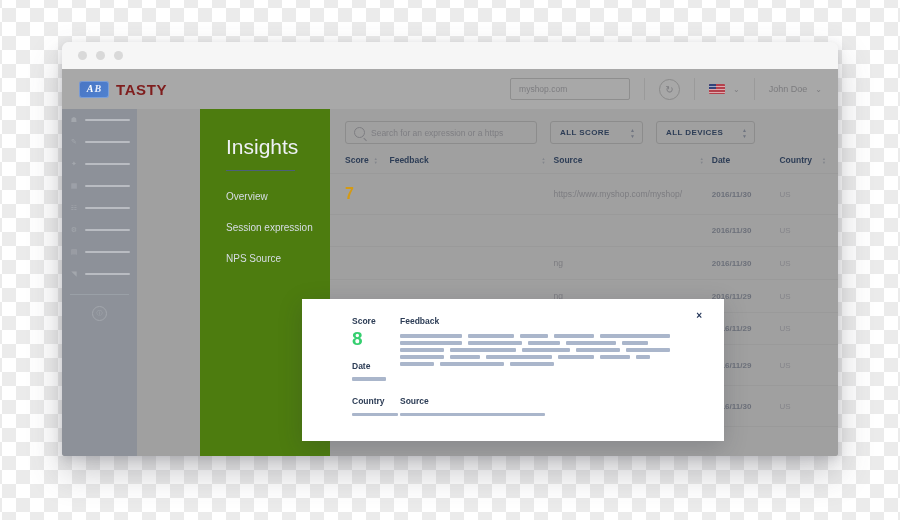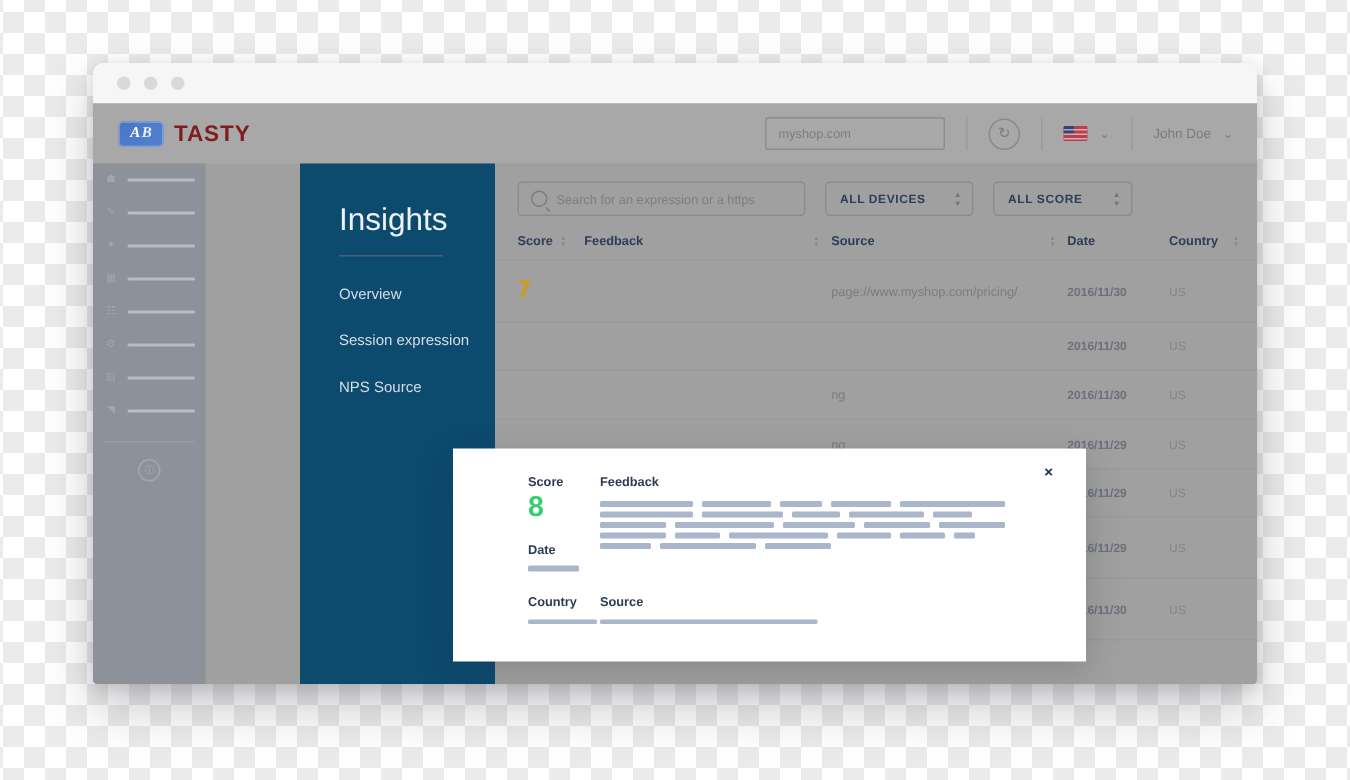--- a/index.html
+++ b/index.html
@@ -64,21 +64,21 @@
   .rail-ico{width:8px;height:8px;color:#a3a7ad;font-size:7px;line-height:8px;display:flex;align-items:center;justify-content:center;}
   .rail-bar{height:2px;background:#b9bcc2;border-radius:1px;width:45px;}
   .rail-div{height:1px;background:#9aa0a7;margin:9px 8px 0 8px;}
   .rail-circle{
     width:13px;height:13px;border-radius:50%;border:1px solid #a3a7ad;
     margin:11px auto 0 auto;display:flex;align-items:center;justify-content:center;
     font-size:6px;color:#a9adb3;
   }
 
   
-  .insights{position:absolute;left:138px;top:40px;width:130px;bottom:0;background:#0c4a6e;padding:0 0 12px 26px;box-sizing:border-box;}
+  .insights{position:absolute;left:138px;top:40px;width:130px;bottom:0;background:#4d7c0f;padding:0 0 12px 26px;box-sizing:border-box;}
   .insights h1{font-size:21px;color:#eef1f5;font-weight:400;margin:26px 0 0 0;}
   .ins-rule{width:69px;height:1px;background:#4c5f7b;margin:11px 0 0 0;}
   .ins-item{font-size:10px;color:#d7dde6;margin-top:20px;}
 
   
   .content{position:absolute;left:268px;top:40px;right:0;bottom:0;background:#a0a0a0;}
   .filters{display:flex;align-items:center;gap:13px;padding:12px 0 0 15px;}
   .search{
     width:192px;height:23px;border:1px solid #8c8c8c;border-radius:3px;
     display:flex;align-items:center;gap:6px;padding-left:8px;box-sizing:border-box;
@@ -226,30 +226,30 @@
 
       <div class="content">
 
         <div class="filters">
           <div class="search">
             <div class="search-ico"></div>
             <span class="search-ph">Search for an expression or a https</span>
           </div>
 
 
-          <div class="sel" style="width:99px">
-            <span class="sel-label">ALL DEVICES</span>
+          <div class="sel" style="width:93px">
+            <span class="sel-label">ALL SCORE</span>
             <span class="stepper">
                 <i style="font-style:normal">▲</i>
                 <i style="font-style:normal">▼</i>
               </span>
           </div>
 
-          <div class="sel" style="width:93px">
-            <span class="sel-label">ALL SCORE</span>
+          <div class="sel" style="width:99px">
+            <span class="sel-label">ALL DEVICES</span>
             <span class="stepper">
                 <i style="font-style:normal">▲</i>
                 <i style="font-style:normal">▼</i>
               </span>
           </div>
         </div>
 
         <table>
           <thead>
             <tr>
@@ -293,21 +293,21 @@
                       <i style="font-style:normal">▼</i>
                     </span>
                   </div>
               </th>
             </tr>
           </thead>
           <tbody id="tbody">
               <tr>
                 <td class="score c-score" style="color:#d49a14">7</td>
                 <td class="c-feed"></td>
-                <td class="c-src">page://www.myshop.com/pricing/</td>
+                <td class="c-src">https://www.myshop.com/myshop/</td>
                 <td class="date c-date">2016/11/30</td>
                 <td class="country c-cty">US</td>
               </tr>
               <tr>
                 <td class="score c-score" style="color:#35b85f"></td>
                 <td class="c-feed"></td>
                 <td class="c-src"></td>
                 <td class="date c-date">2016/11/30</td>
                 <td class="country c-cty">US</td>
               </tr>

